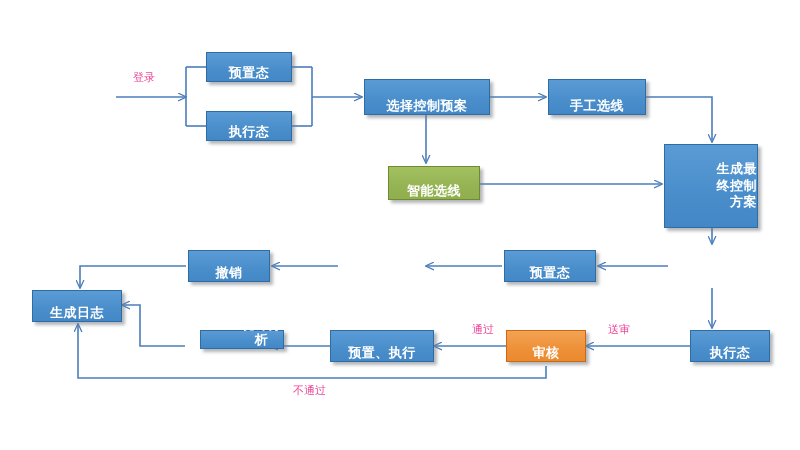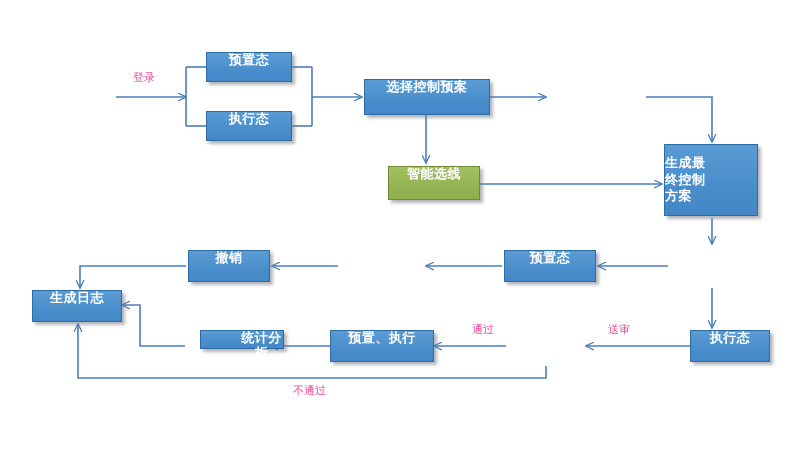--- a/index.html
+++ b/index.html
@@ -21,21 +21,21 @@
     position: absolute;
     left: 0;
     top: 0;
     width: 800px;
     height: 450px;
   }
   .node {
     position: absolute;
     box-sizing: border-box;
     display: flex;
-    align-items: flex-start;
+    align-items: flex-end;
     justify-content: center;
     text-align: center;
     color: #ffffff;
     font-weight: bold;
     font-size: 13px;
     line-height: 1.15;
     letter-spacing: 0.5px;
     z-index: 3;
     box-shadow: 3px 3px 3px rgba(120,124,130,0.55);
   }
@@ -154,26 +154,29 @@
   </div>
 
   <div class="node blue" style="left:206px; top:111px; width:86px; height:30px;">
     <span>执行态</span>
   </div>
 
   <div class="node blue" style="left:364px; top:79px; width:126px; height:36px;">
     <span>选择控制预案</span>
   </div>
 
+  <div class="node blue" style="left:548px; top:79px; width:98px; height:36px;">
+    <span>手工选线</span>
+  </div>
 
   <div class="node green" style="left:388px; top:166px; width:92px; height:34px;">
     <span>智能选线</span>
   </div>
 
-  <div class="node blue multiline" style="left:664px; top:144px; width:94px; height:72px;">
+  <div class="node blue multiline" style="left:664px; top:144px; width:94px; height:84px;">
     <span class="line">生成最</span>
     <span class="line">终控制</span>
     <span class="line">方案</span>
   </div>
 
 
   <div class="node blue" style="left:504px; top:250px; width:92px; height:32px;">
     <span>预置态</span>
   </div>
 
@@ -187,20 +190,23 @@
   </div>
 
   <div class="node blue" style="left:200px; top:330px; width:84px; height:19px;padding-left:39px;">
     <span>统计分析</span>
   </div>
 
   <div class="node blue" style="left:330px; top:330px; width:104px; height:32px;">
     <span>预置、执行</span>
   </div>
 
+  <div class="node orange" style="left:506px; top:330px; width:80px; height:32px;">
+    <span>审核</span>
+  </div>
 
   <div class="node blue" style="left:690px; top:330px; width:80px; height:32px;">
     <span>执行态</span>
   </div>
 
   <div class="edge-label" style="left:133px; top:70px;">登录</div>
 
   <div class="edge-label" style="left:455px; top:322px;margin-left:17px;">通过</div>
 
   <div class="edge-label" style="left:608px; top:322px;">送审</div>

